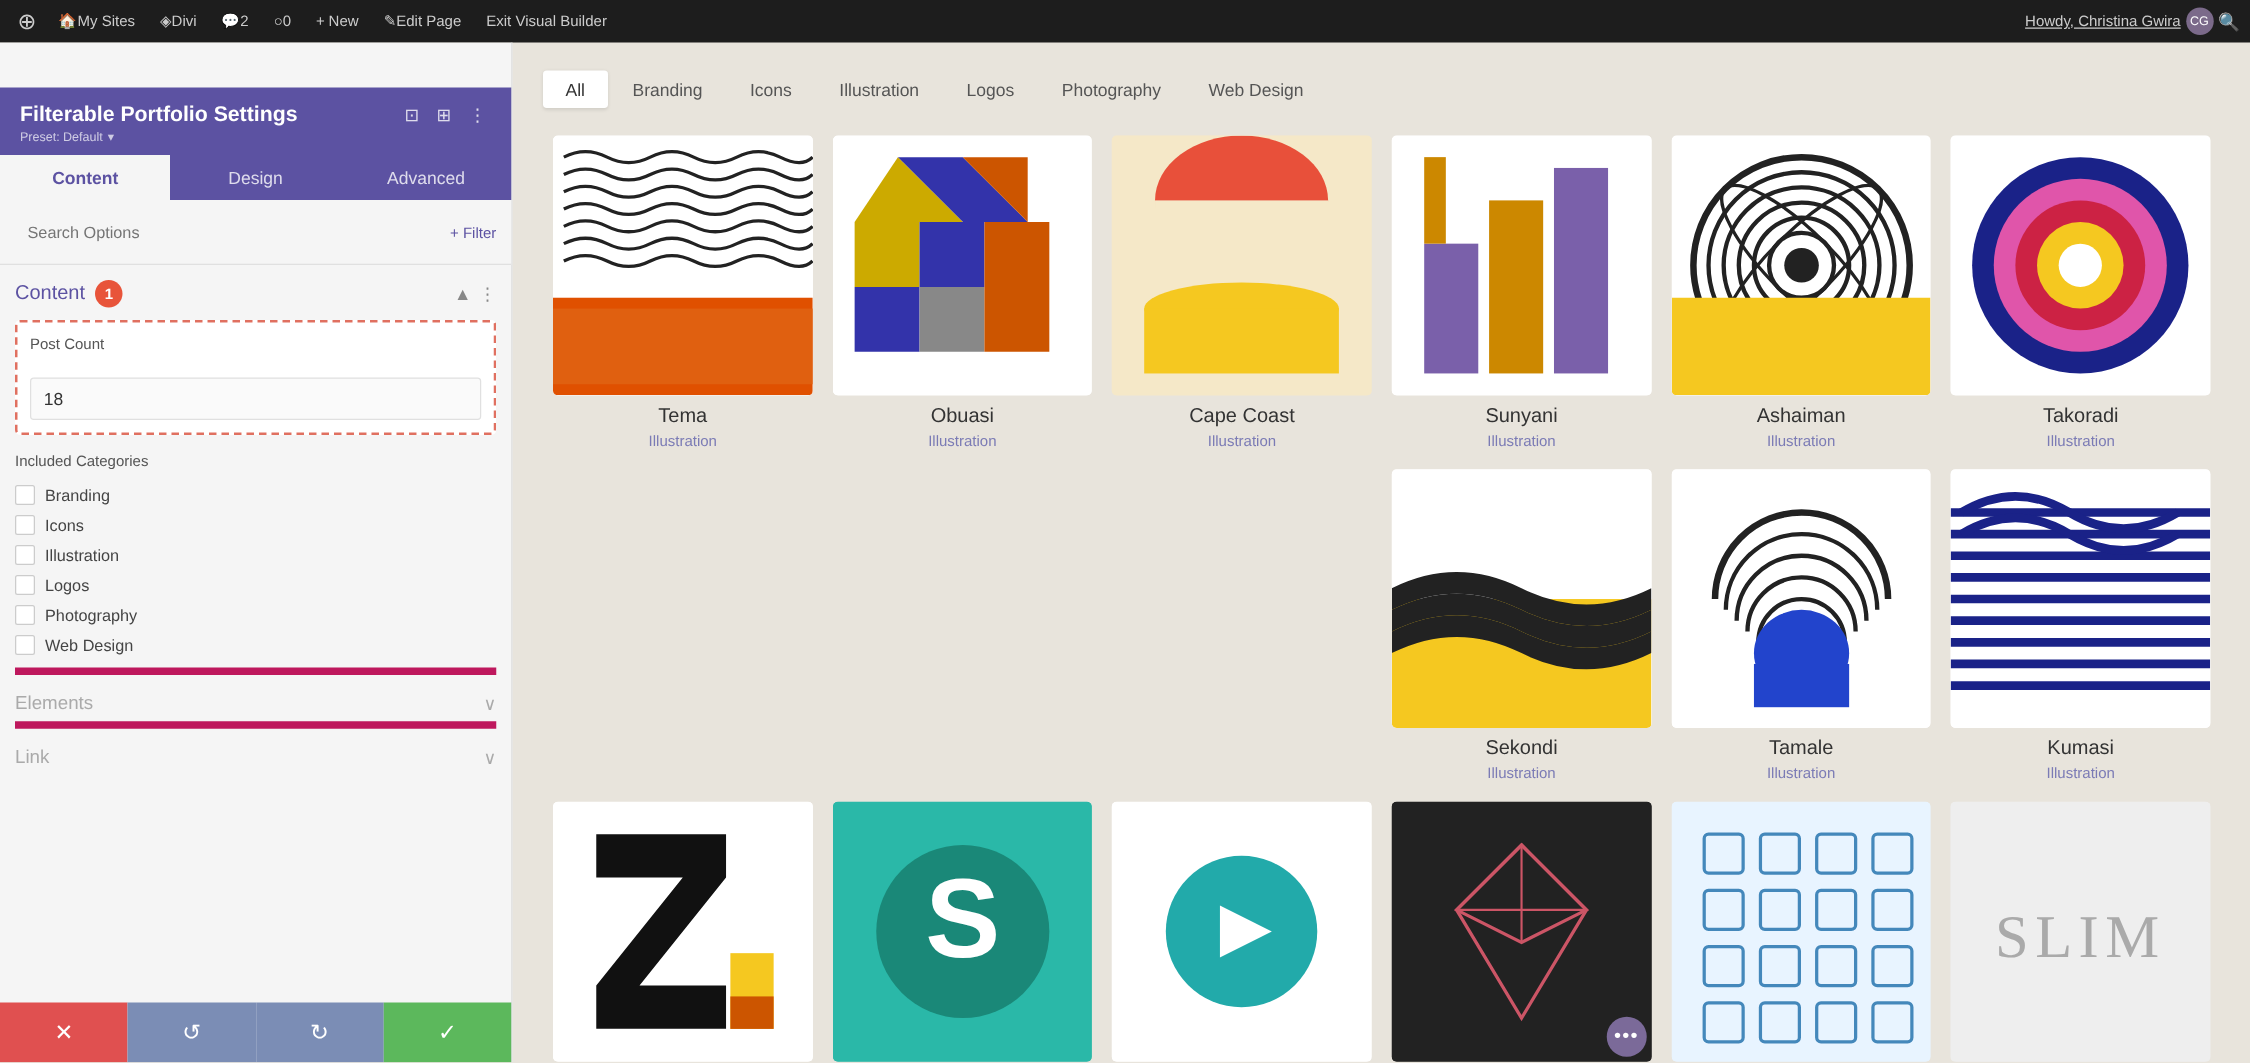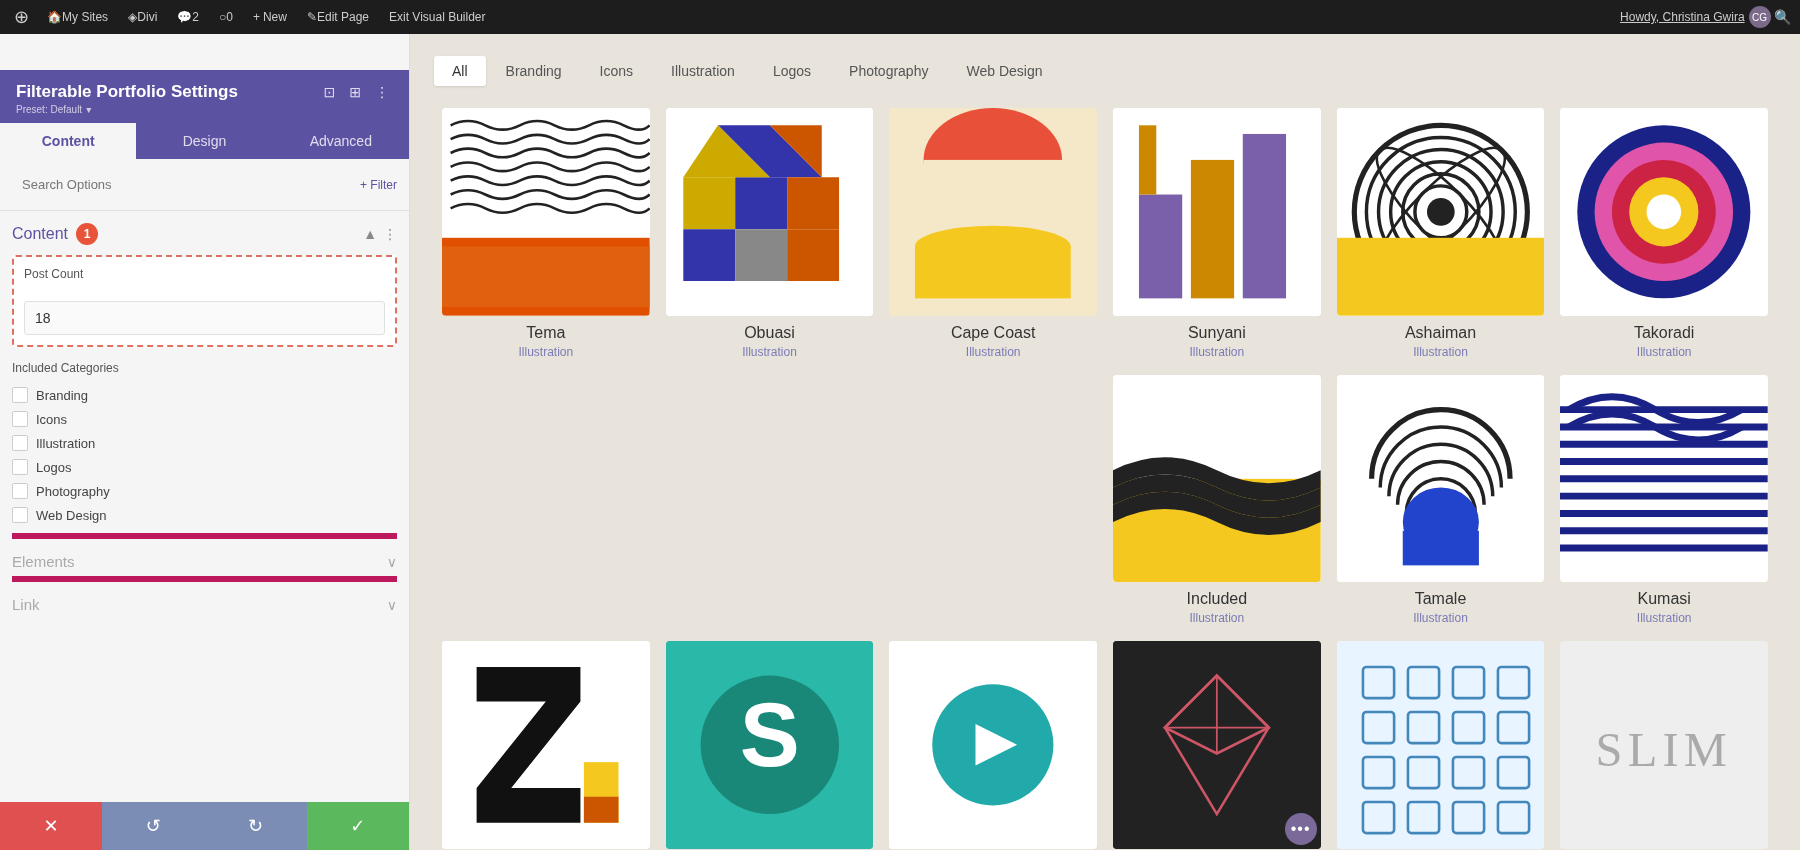--- a/index.html
+++ b/index.html
@@ -510,21 +510,21 @@
       <div class="portfolio-item">
         <div class="portfolio-thumb">
           <svg width="100%" height="100%" viewBox="0 0 120 120">
             <rect width="120" height="120" fill="white"></rect>
             <rect x="0" y="60" width="120" height="60" fill="#f5c820"></rect>
             <path d="M0,55 Q30,40 60,55 Q90,70 120,55 L120,65 Q90,80 60,65 Q30,50 0,65 Z" fill="#222"></path>
             <path d="M0,65 Q30,50 60,65 Q90,80 120,65 L120,75 Q90,90 60,75 Q30,60 0,75 Z" fill="#222"></path>
             <path d="M0,75 Q30,60 60,75 Q90,90 120,75 L120,85 Q90,100 60,85 Q30,70 0,85 Z" fill="#222"></path>
           </svg>
         </div>
-        <div class="portfolio-name">Included</div>
+        <div class="portfolio-name">Sekondi</div>
         <div class="portfolio-category">Illustration</div>
       </div>
 
       <div class="portfolio-item">
         <div class="portfolio-thumb">
           <svg width="100%" height="100%" viewBox="0 0 120 120">
             <rect width="120" height="120" fill="white"></rect>
 
             <path d="M20,60 A40,40 0 0,1 100,60" fill="none" stroke="#222" stroke-width="3"></path>
             <path d="M25,65 A35,35 0 0,1 95,65" fill="none" stroke="#222" stroke-width="2"></path>

